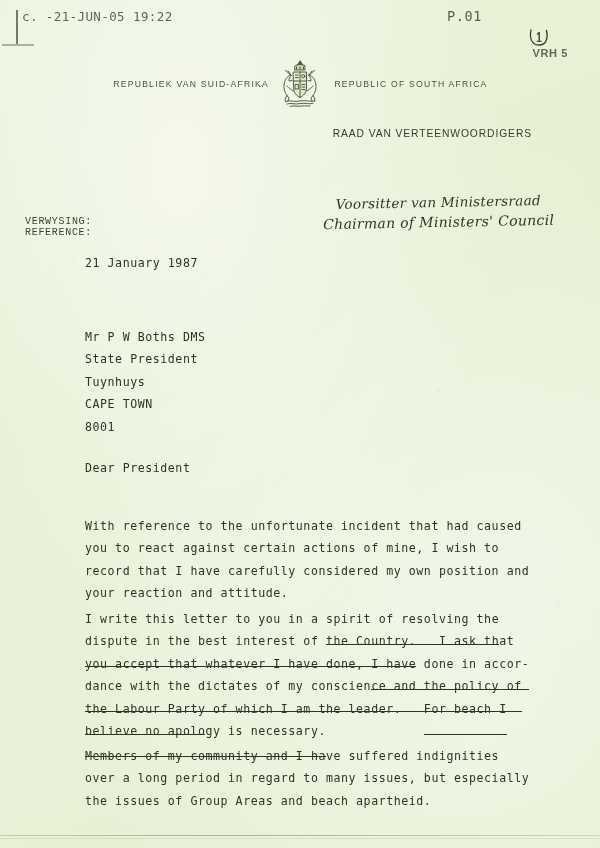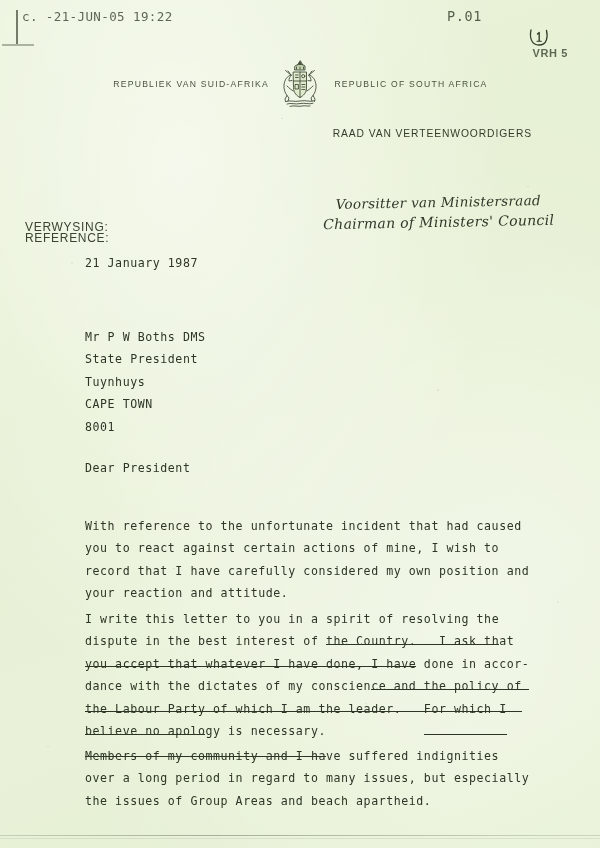--- a/index.html
+++ b/index.html
@@ -155,24 +155,24 @@
     font-size: 13.5px;
     line-height: 20px;
     letter-spacing: 0.3px;
     white-space: nowrap;
   }
   .script-line.l2 { font-size: 14px; }
 
   
   .ref-block {
     position: absolute;
-    top: 222px;
+    top: 216px;
     left: 25px;
-    font-family: Liberation Sans, sans-serif;
-    font-size: 12px;
+    font-family: Liberation Mono, monospace;
+    font-size: 10px;
     letter-spacing: 0.7px;
     line-height: 11px;
     color: #3a432f;
   }
 
   
   .typed {
     position: absolute;
     left: 85px;
     font-family: "DejaVu Sans Mono", monospace;
@@ -328,21 +328,21 @@
 <span>you to react against certain actions of mine, I wish to</span>
 <span>record that I have carefully considered my own position and</span>
 <span>your reaction and attitude.</span>
   </div>
 
   <div class="typed para-2">
 <span>I write this letter to you in a </span><span class="u">spirit of resolving the</span>
 <span class="u">dispute in the best interest of the Country.</span><span>   I ask that</span>
 <span>you accept that whatever I have done, </span><span class="u">I have done in accor-</span>
 <span class="u">dance with the dictates of my conscience and the policy of</span>
-<span class="u">the Labour Party</span><span> of which I am the leader.   </span><span class="u">For which I</span>
+<span class="u">the Labour Party</span><span> of which I am the leader.   </span><span class="u">For beach I</span>
 <span class="u">believe no apology is necessary.</span>
   </div>
 
   <div class="typed para-3">
 <span>Members of my community and I have suffered indignities</span>
 <span>over a long period in regard to many issues, but especially</span>
 <span>the issues of Group Areas and beach apartheid.</span>
   </div>
 
   <div class="speckle"></div>

